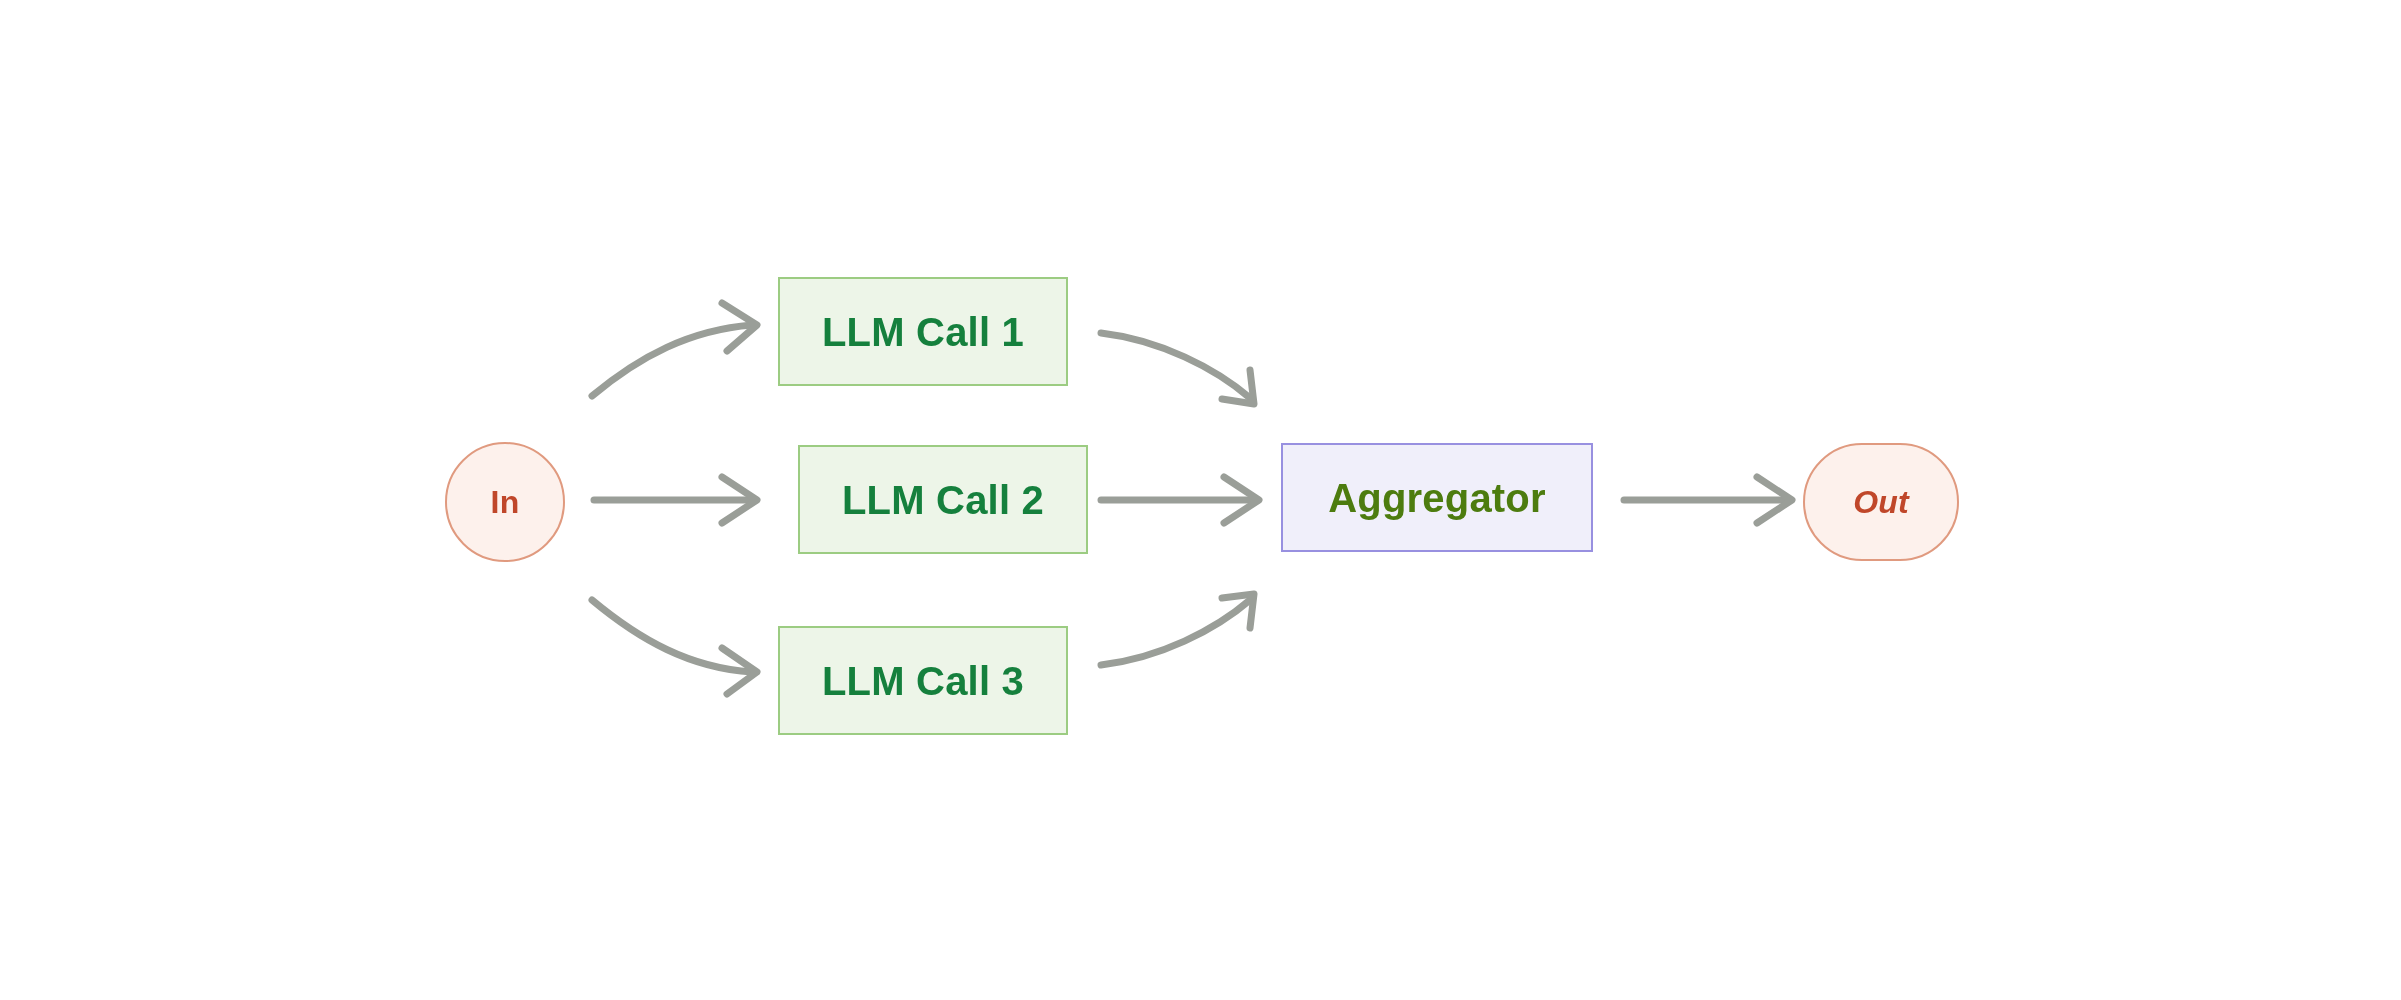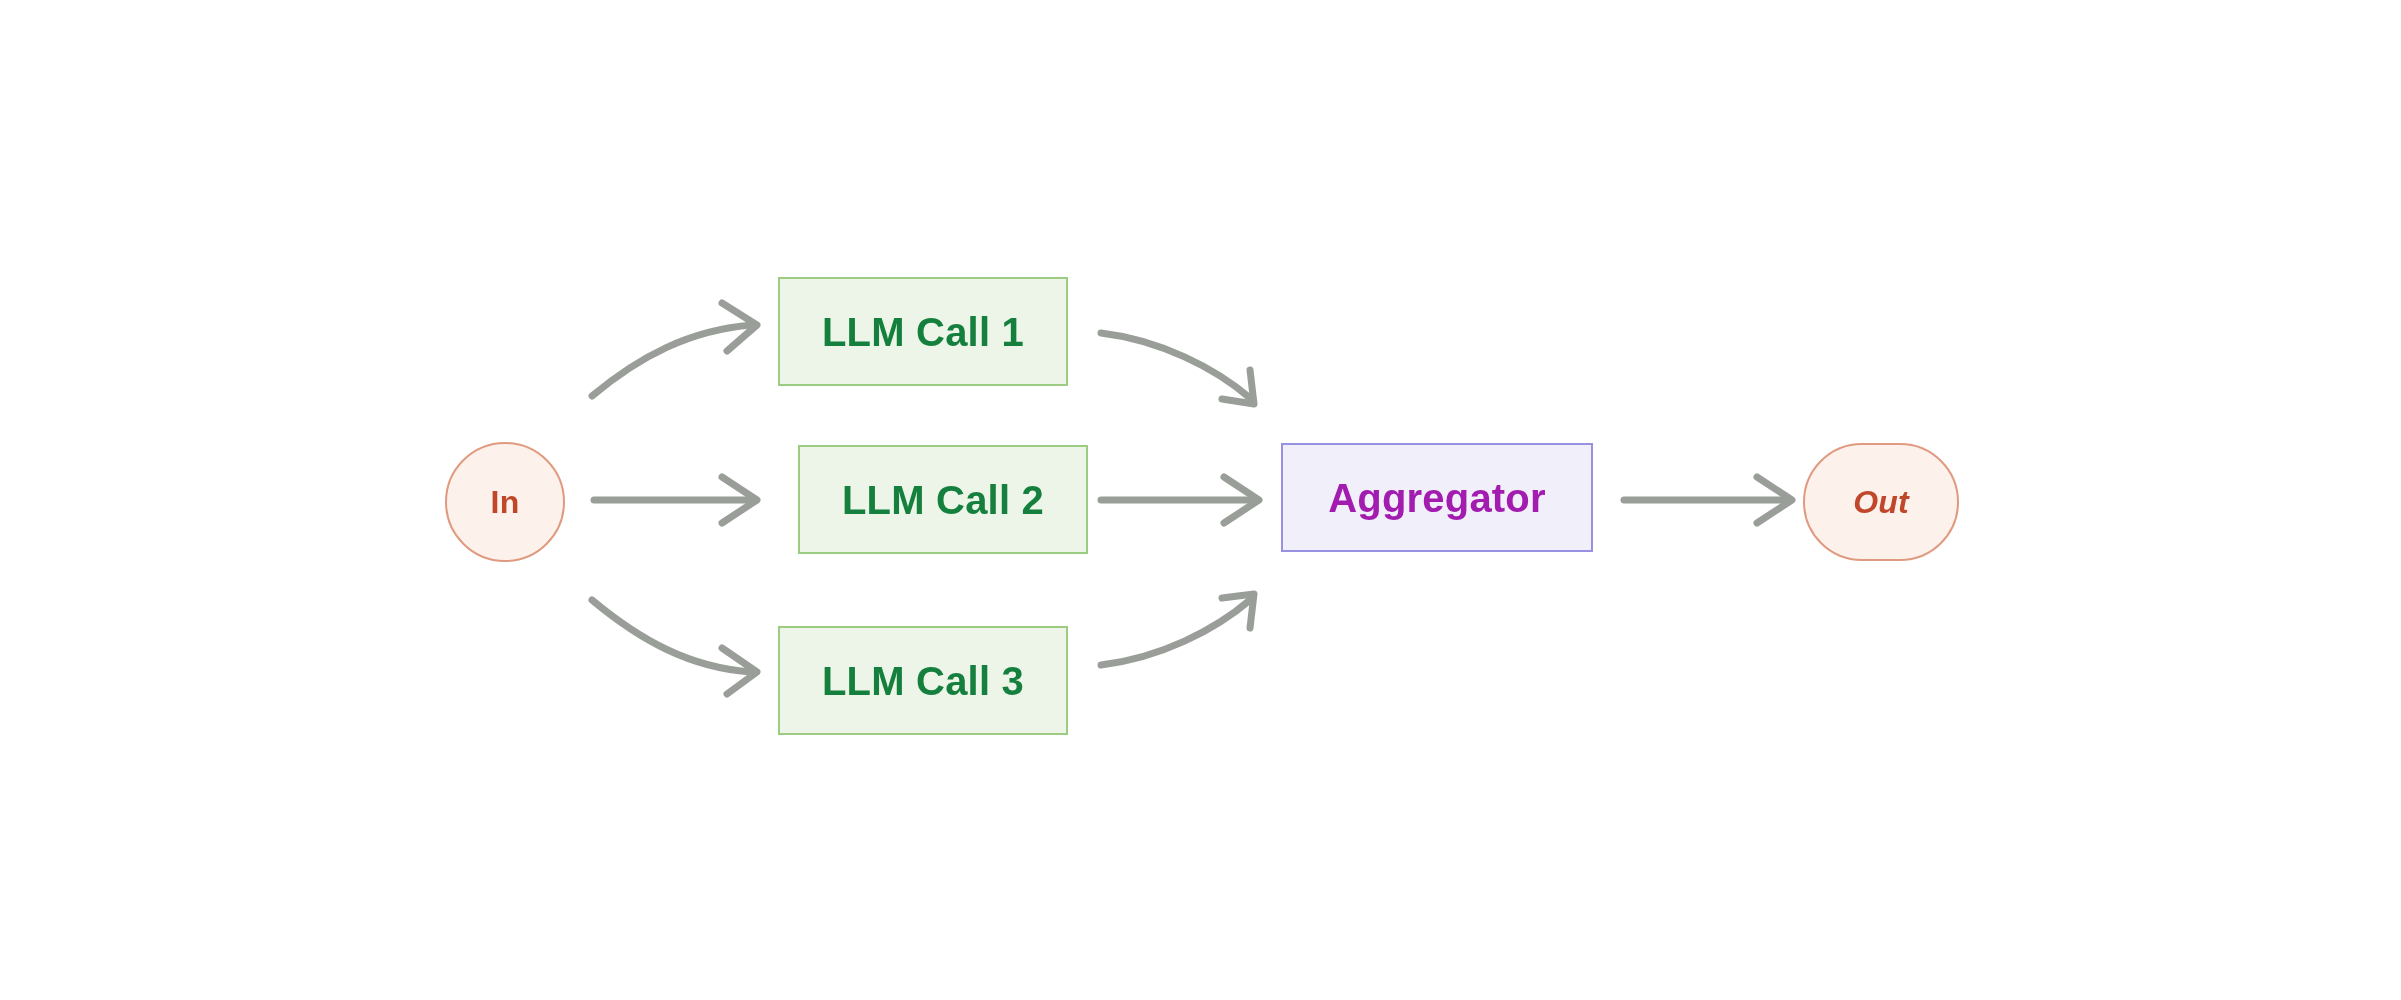--- a/index.html
+++ b/index.html
@@ -58,21 +58,21 @@
     border: 2px solid #9ccc82;
     color: #15803d;
     font-size: 40px;
     font-weight: 700;
     letter-spacing: 0.2px;
   }
   
   .node-aggregator {
     background: #f0effa;
     border: 2px solid #9890e0;
-    color: #a21caf;
+    color: #4d7c0f;
     font-size: 40px;
     font-weight: 700;
     letter-spacing: 0.2px;
   }
 </style>
 </head>
 <body>
 
 <div id="diagram-canvas">
 

